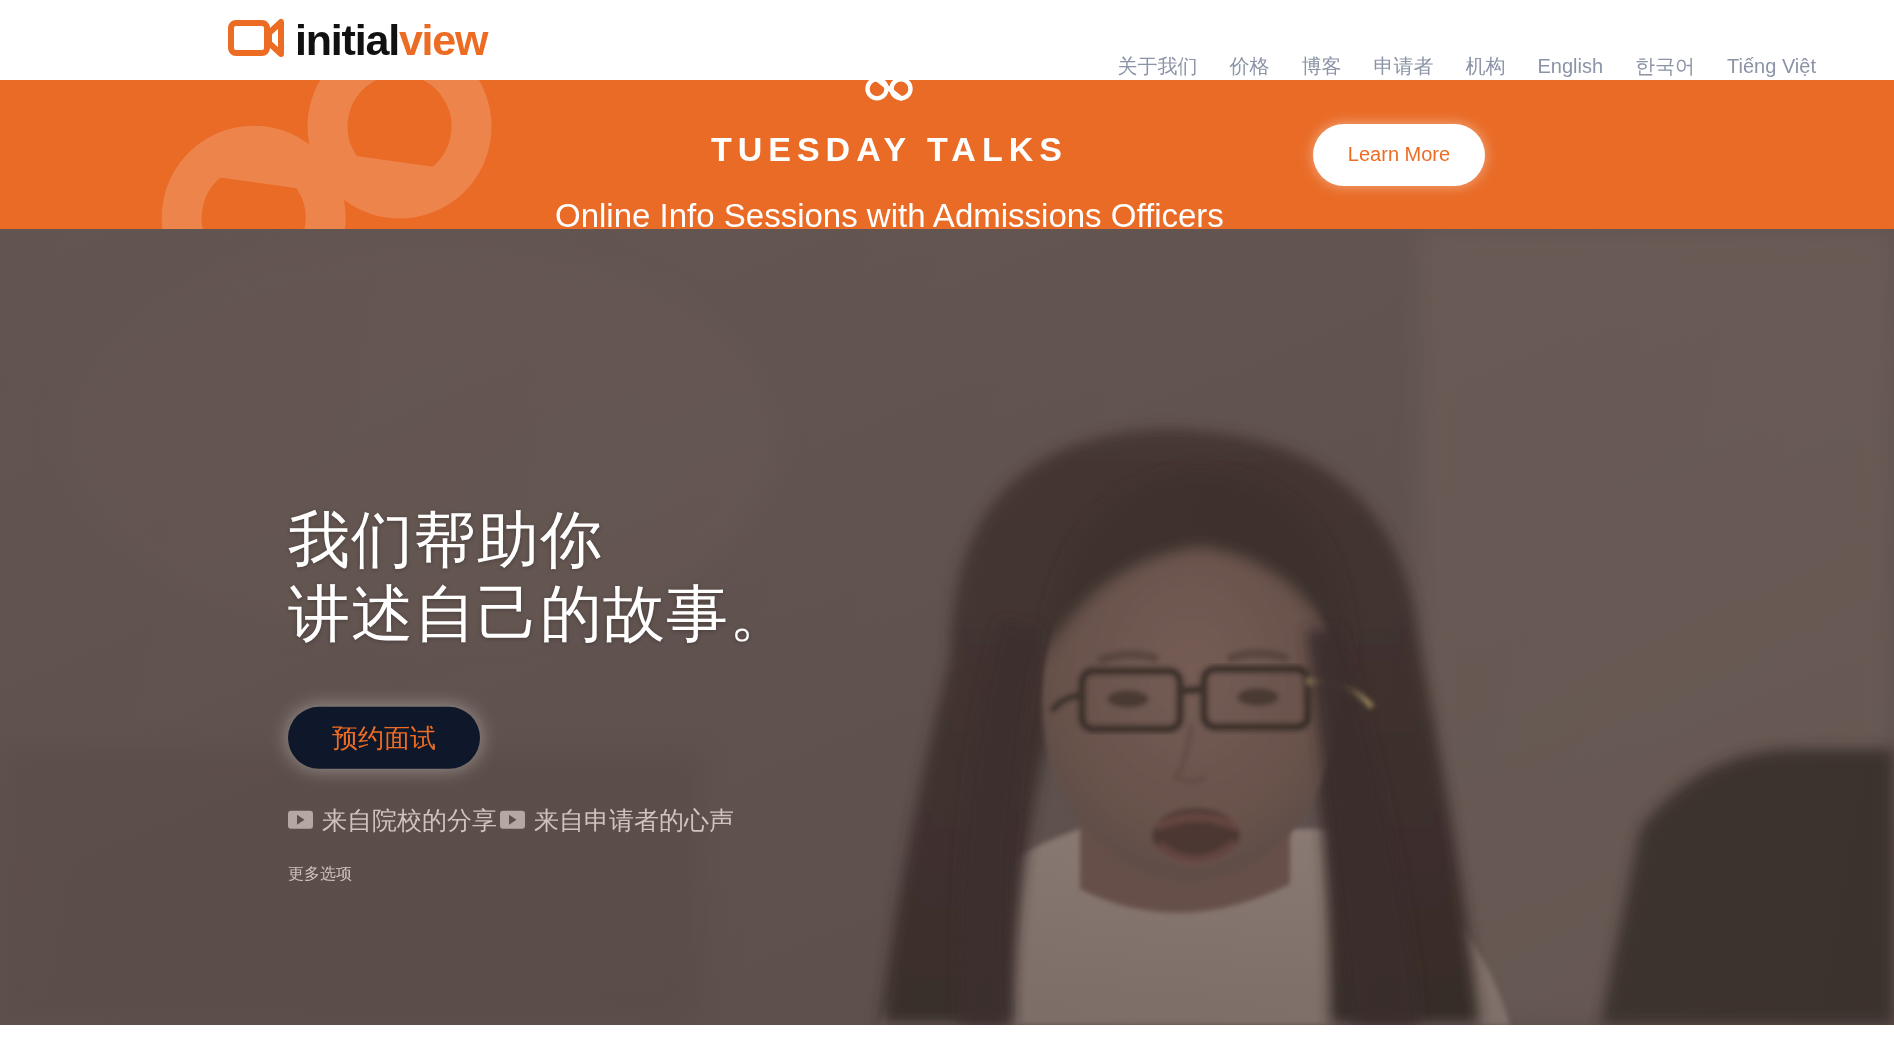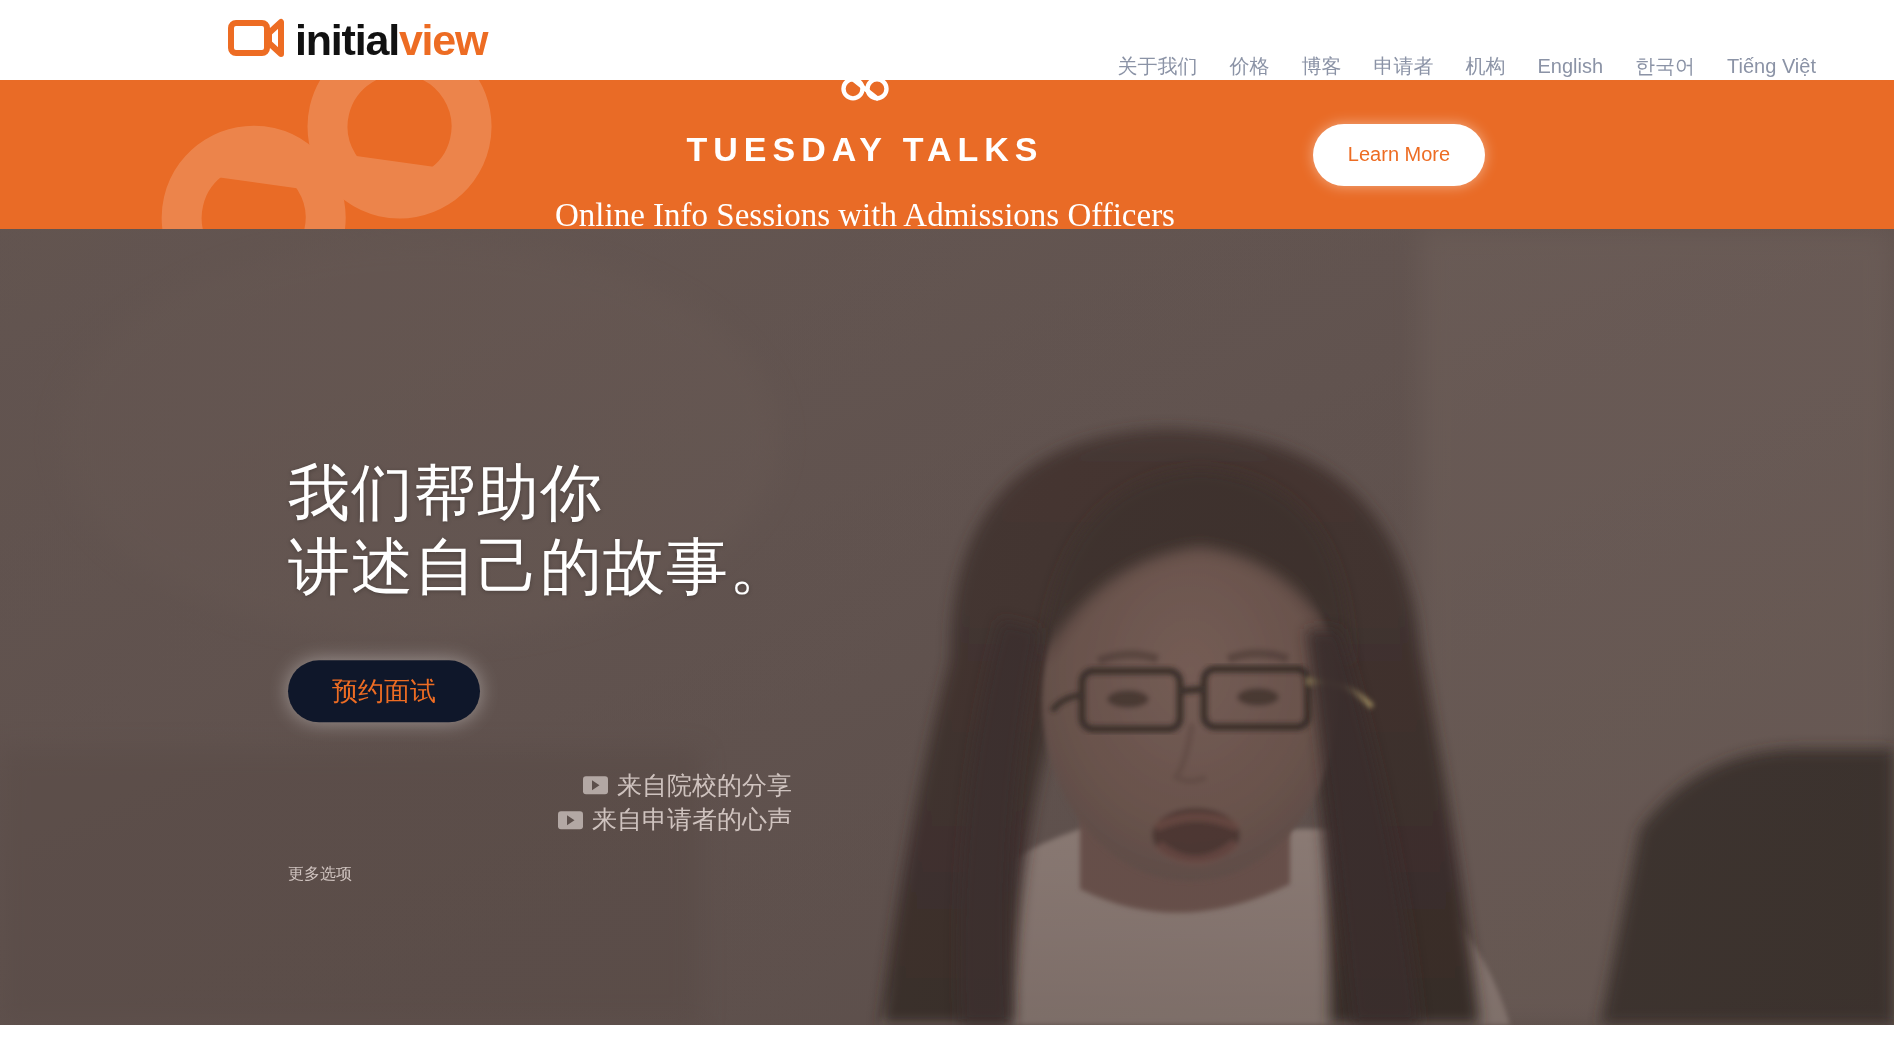--- a/index.html
+++ b/index.html
@@ -97,21 +97,21 @@
     flex-direction:column;
   }
   .banner-title {
     font-size:34px;
     font-weight:bold;
     letter-spacing:6px;
     line-height:1.15;
     white-space:nowrap;
   }
   .banner-sub {
-    font-family:Liberation Serif, serif;
+    font-family:Liberation Sans, sans-serif;
     font-size:33px;
     line-height:1.25;
     margin-top:26px;
     white-space:nowrap;
   }
   .learn-more {
     position:absolute;
     left:1313px;
     top:50%;
     transform:translateY(-50%);
@@ -174,25 +174,24 @@
     border-radius:40px;
     padding:0 44px;
     height:62px;
     line-height:62px;
     font-size:26px;
     font-family:"Liberation Sans", sans-serif;
     cursor:pointer;
     box-shadow:0 0 20px rgba(255,255,255,.40);
   }
   .video-links {
-    margin-top:48px;
-    display:flex;
-    flex-direction:column;
+    margin-top:36px;
+    display:flex;
+    flex-direction:row;
     gap:3px;
-    align-items:flex-end;
   }
   .video-link {
     display:flex;
     align-items:center;
     gap:9px;
     color:#cfc3bf;
     font-size:25px;
     line-height:1.26;
     cursor:pointer;
     text-decoration:none;

